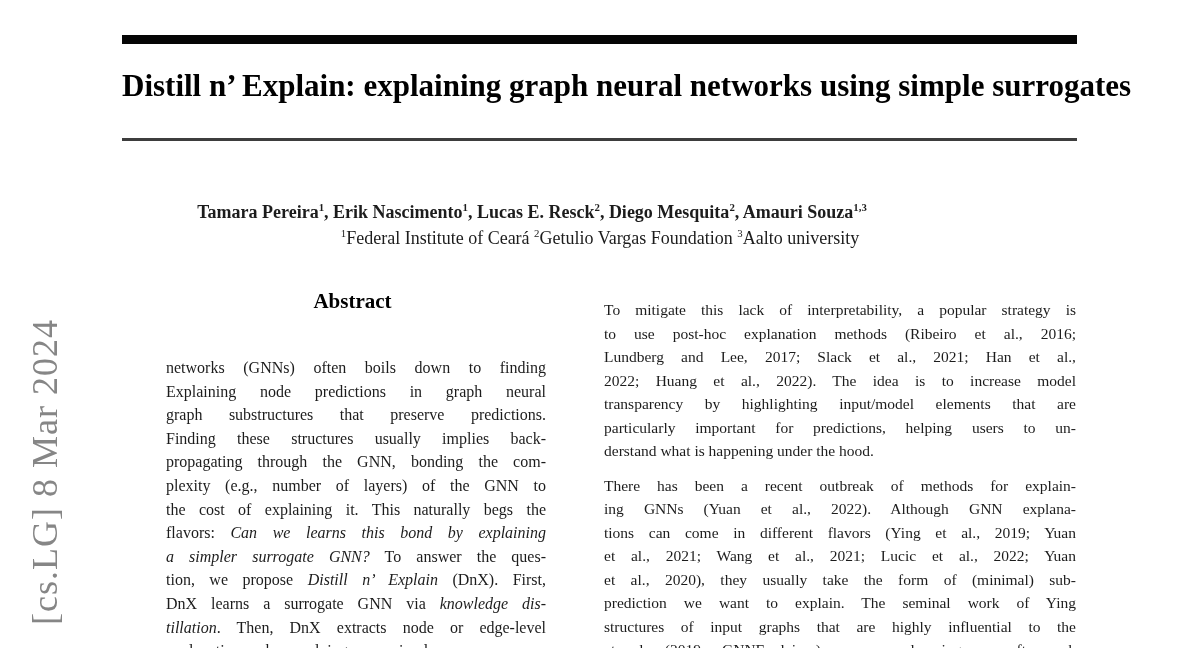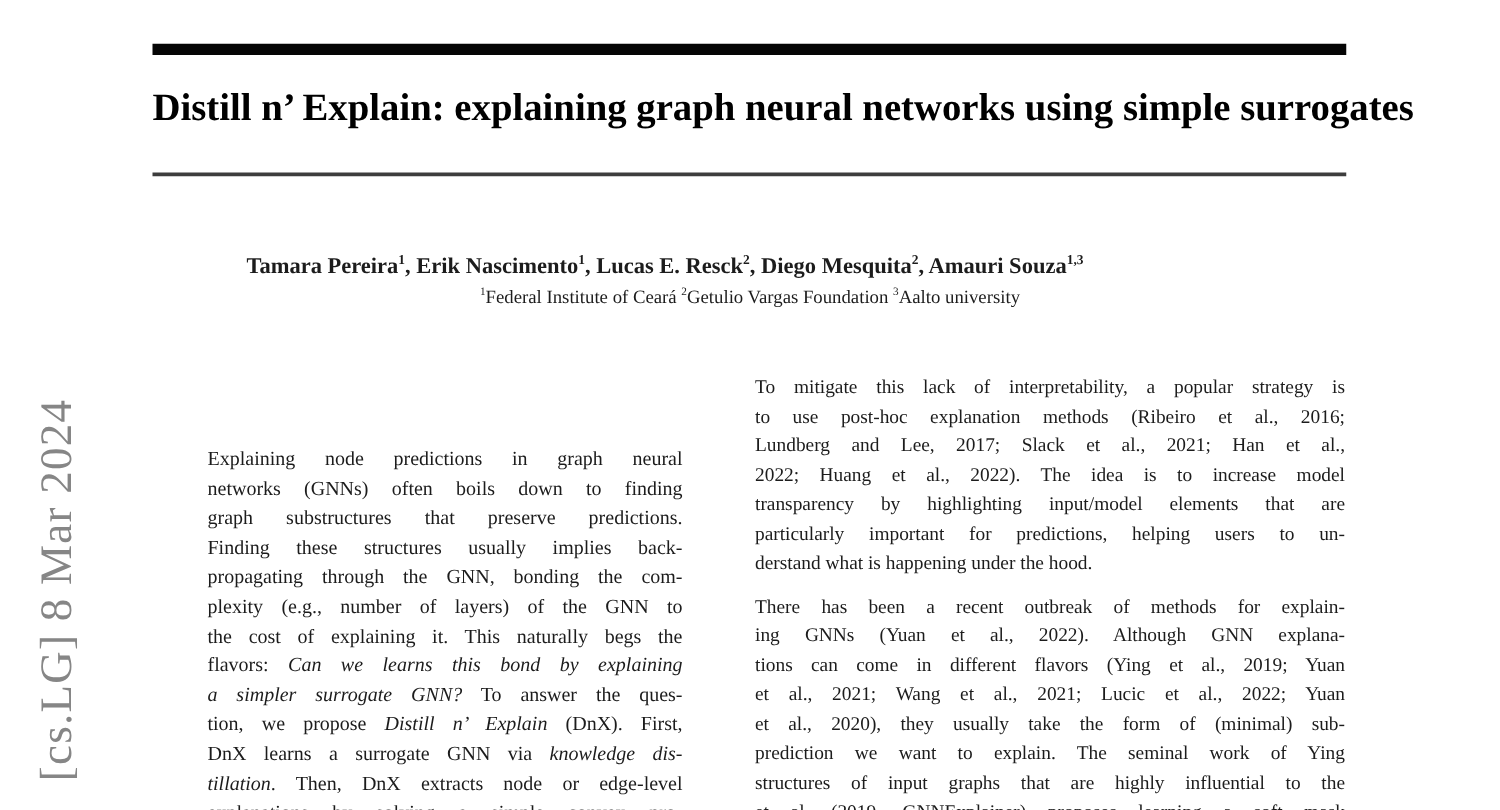--- a/index.html
+++ b/index.html
@@ -73,21 +73,21 @@
     font-weight: bold;
     line-height: 23px;
     white-space: nowrap;
   }
   .affils {
     position: absolute;
     left: 0;
     top: 228px;
     width: 1200px;
     text-align: center;
-    font-size: 15px;
+    font-size: 18px;
     line-height: 21px;
     white-space: nowrap;
   }
   sup {
     font-size: 60%;
     line-height: 0;
     vertical-align: super;
   }
   .abstract-heading {
     position: absolute;
@@ -139,23 +139,24 @@
 </head>
 <body>
 
 <div class="page">
   <div class="arxiv-stamp" style="color: rgb(134, 134, 134);">[cs.LG] 8 Mar 2024</div>
   <div class="top-bar"></div>
   <h1 class="title">Distill n’ Explain: explaining graph neural networks using simple surrogates</h1>
   <div class="title-rule"></div>
   <div class="authors" id="authors"><span>Tamara Pereira</span><sup>1</sup>, <span>Erik Nascimento</span><sup>1</sup>, <span>Lucas E. Resck</span><sup>2</sup>, <span>Diego Mesquita</span><sup>2</sup>, <span>Amauri Souza</span><sup>1,3</sup></div>
   <div class="affils" id="affils"><sup>1</sup><span>Federal Institute of Ceará</span> <sup>2</sup><span>Getulio Vargas Foundation</span> <sup>3</sup><span>Aalto university</span></div>
+  <div class="abstract-heading">Abstract</div>
   <div class="abstract-body" id="abstract-body">
+      <div class="tline"><span>networks (GNNs) often boils down to finding</span></div>
       <div class="tline"><span>Explaining node predictions in graph neural</span></div>
-      <div class="tline"><span>networks (GNNs) often boils down to finding</span></div>
       <div class="tline"><span>graph substructures that preserve predictions.</span></div>
       <div class="tline"><span>Finding these structures usually implies back-</span></div>
       <div class="tline"><span>propagating through the GNN, bonding the com-</span></div>
       <div class="tline"><span>plexity (e.g., number of layers) of the GNN to</span></div>
       <div class="tline"><span>the cost of explaining it. This naturally begs the</span></div>
       <div class="tline"><span>flavors: </span><span class="it">Can we learns this bond by explaining</span></div>
       <div class="tline"><span class="it">a simpler surrogate GNN?</span><span> To answer the ques-</span></div>
       <div class="tline"><span>tion, we propose </span><span class="it">Distill n’ Explain</span><span> (DnX). First,</span></div>
       <div class="tline"><span>DnX learns a surrogate GNN via </span><span class="it">knowledge dis-</span></div>
       <div class="tline"><span class="it">tillation</span><span>. Then, DnX extracts node or edge-level</span></div>

